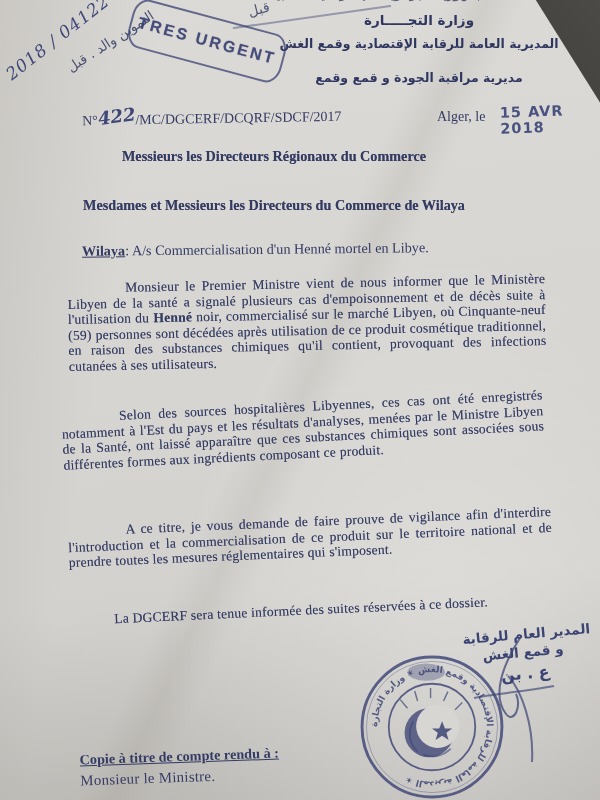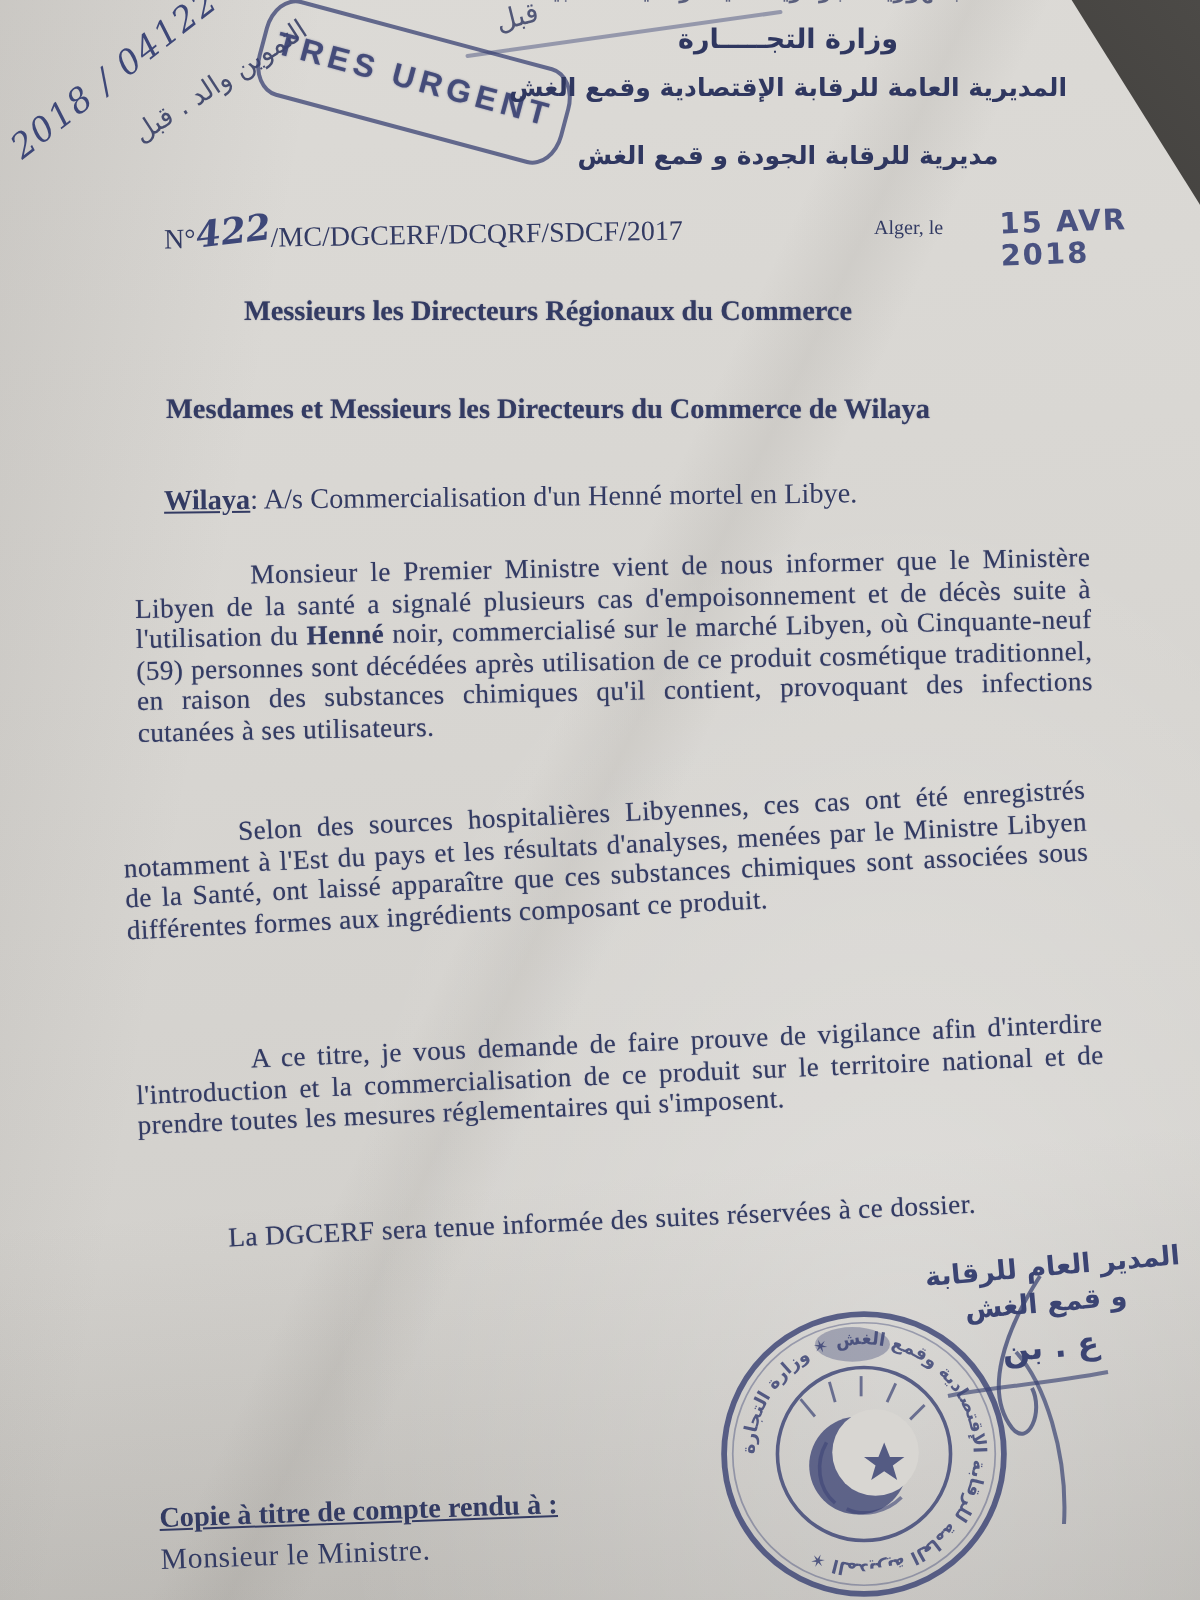--- a/index.html
+++ b/index.html
@@ -50,30 +50,30 @@
 
   <div class="abs arabic bold" style="top:-11px;left:250px;width:260px;font-size:11px;text-align:center;opacity:.75;">الجمهورية الجزائرية الديمقراطية الشعبية</div>
 
   <div class="abs arabic" style="top:1px;left:248px;font-size:14px;transform:rotate(-14deg);opacity:.8;">قبل</div>
   <div class="abs" style="top:16px;left:232px;width:160px;height:2px;background:rgba(61,71,120,.45);transform:rotate(-8deg);border-radius:2px;"></div>
   <div class="abs arabic" style="top:52px;left:-4px;width:170px;font-size:13.5px;transform:rotate(-33deg);opacity:.85;">التموين والد . قبل</div>
   <div class="abs hand" style="top:66px;left:8px;font-size:17px;transform:rotate(-38deg);transform-origin:0 50%;letter-spacing:1px;">2018 / 04122</div>
 
   <div class="abs urgent-stamp" style="left:128px;top:16px;width:154px;height:46px;transform:rotate(15deg);">TRES URGENT</div>
 
-  <div class="abs" style="top:12px;right:51px;width:310px;text-align:center;">
+  <div class="abs" style="top:12px;right:26px;width:310px;text-align:center;">
     <div class="arabic bold" style="font-size:13.5px;margin-bottom:8px;">وزارة التجـــــارة</div>
     <div class="arabic bold" style="font-size:12.5px;margin-bottom:19px;">المديرية العامة للرقابة الإقتصادية وقمع الغش</div>
-    <div class="arabic bold" style="font-size:12.5px;">مديرية للرقابة الجودة و قمع الغش</div>
+    <div class="arabic bold" style="font-size:12.5px;">مديرية مراقبة الجودة و قمع وقمع</div>
   </div>
 
   <div class="abs typed" style="top:106px;left:82px;font-size:14px;transform:rotate(-1deg);">
     <span>N°</span><span class="hand" style="font-size:18px;font-weight:bold;display:inline-block;transform:rotate(-6deg);position:relative;top:-2px;">422</span><span>/MC/DGCERF/DCQRF/SDCF/2017</span>
   </div>
-  <div class="abs typed" style="top:109px;left:437px;font-size:10px;">Alger, le</div>
+  <div class="abs typed" style="top:109px;left:437px;font-size:14px;">Alger, le</div>
   <div class="abs datestamp" style="top:103px;left:500px;transform:rotate(-2deg);">15 AVR 2018</div>
 
   <div class="abs center typed bold" style="top:148px;font-size:14.2px;text-shadow:0 0 .6px rgba(51,59,99,.6);">Messieurs les Directeurs Régionaux du Commerce</div>
   <div class="abs center typed bold" style="top:197px;font-size:14.2px;text-shadow:0 0 .6px rgba(51,59,99,.6);">Mesdames et Messieurs les Directeurs du Commerce de Wilaya</div>
 
   <div class="abs typed" style="top:241px;left:82px;font-size:14.2px;transform:rotate(-.6deg);">
     <span class="bold ul">Wilaya</span><span>: </span><span>A/s Commercialisation d'un Henné mortel en Libye.</span>
   </div>
 
   <p class="abs typed para" style="top:276px;left:68px;width:478px;transform:rotate(-1.2deg);margin:0;"><span>Monsieur le Premier Ministre vient de nous informer que le Ministère Libyen de la santé a signalé plusieurs cas d'empoisonnement et de décès suite à l'utilisation du </span><span class="bold">Henné</span><span> noir, commercialisé sur le marché Libyen, où Cinquante-neuf (59) personnes sont décédées après utilisation de ce produit cosmétique traditionnel, en raison des substances chimiques qu'il contient, provoquant des infections cutanées à ses utilisateurs.</span></p>

